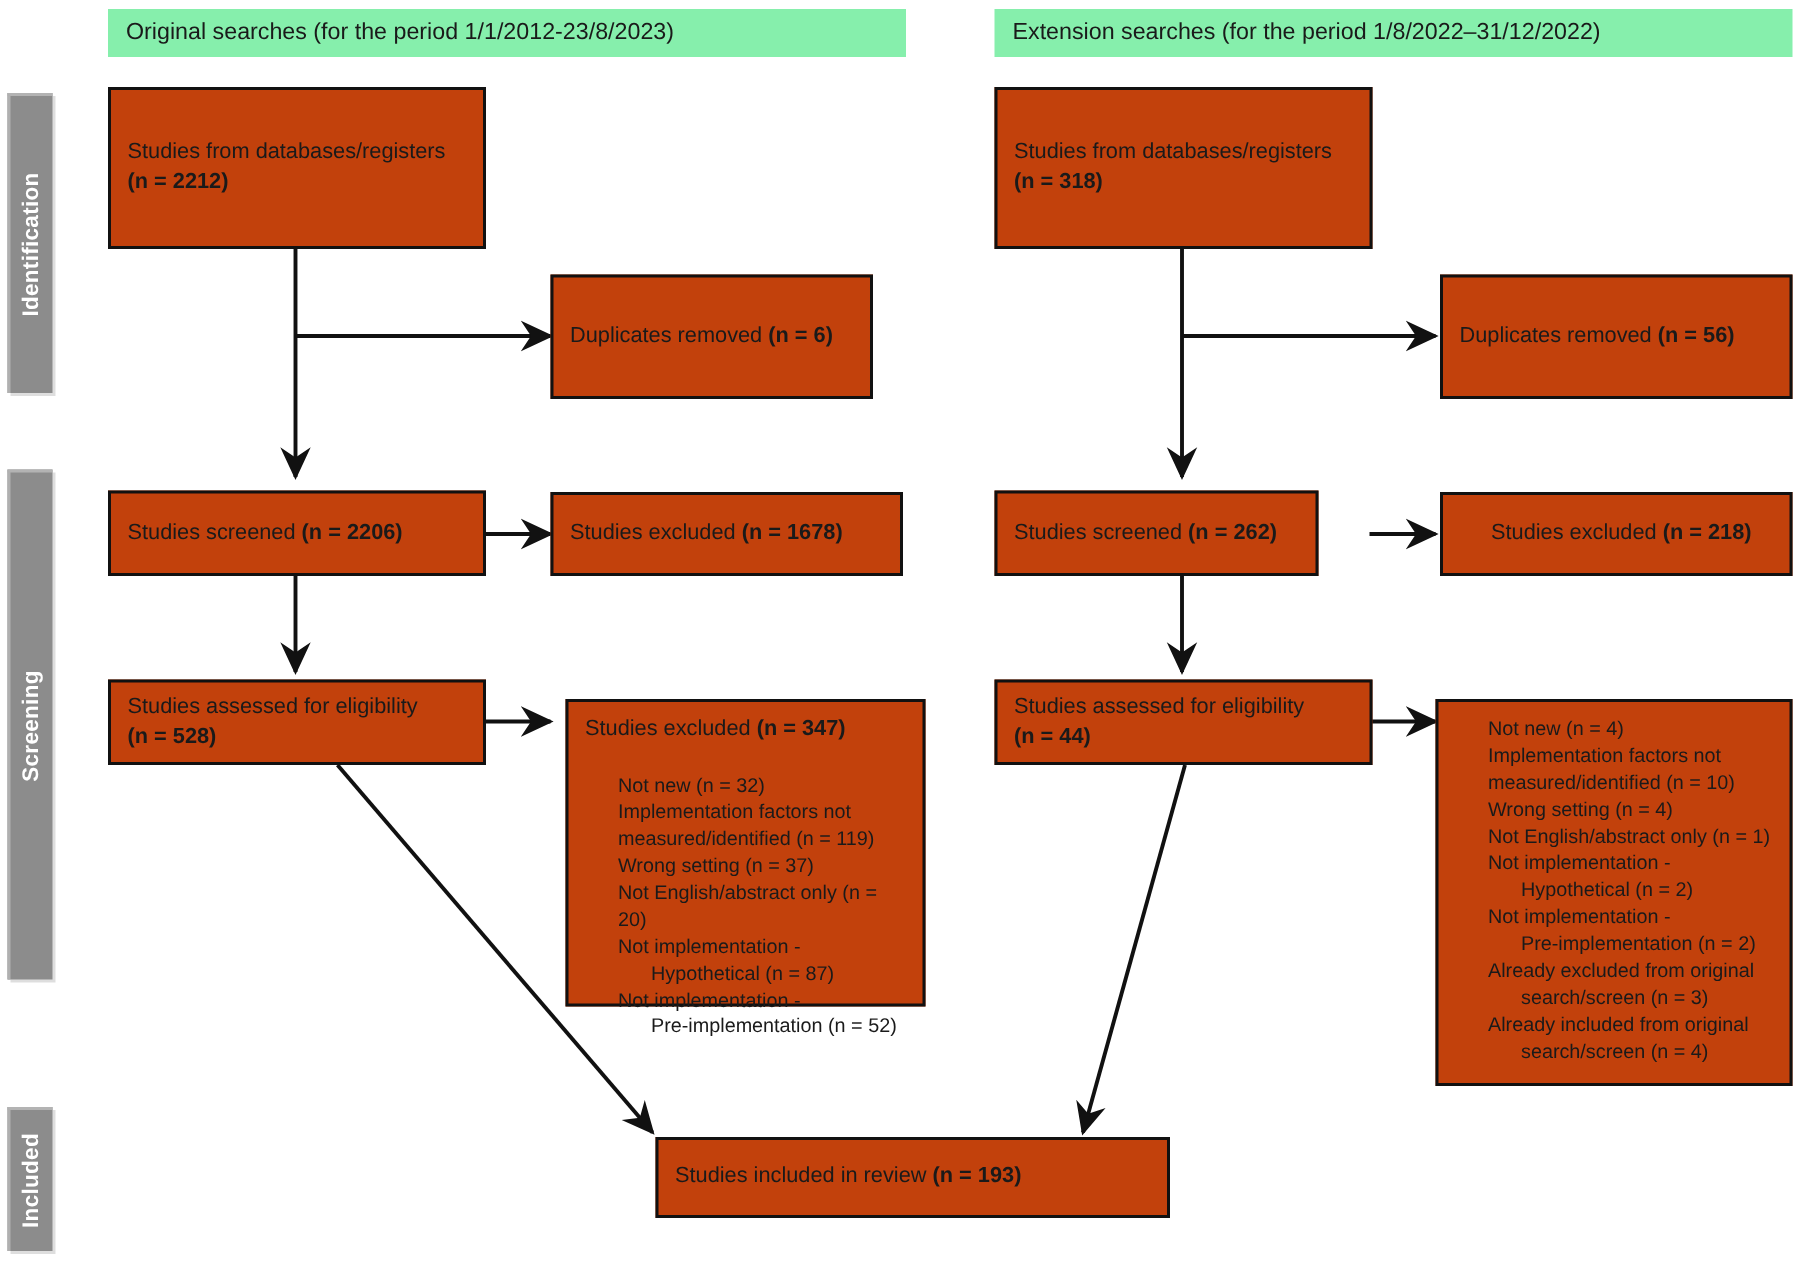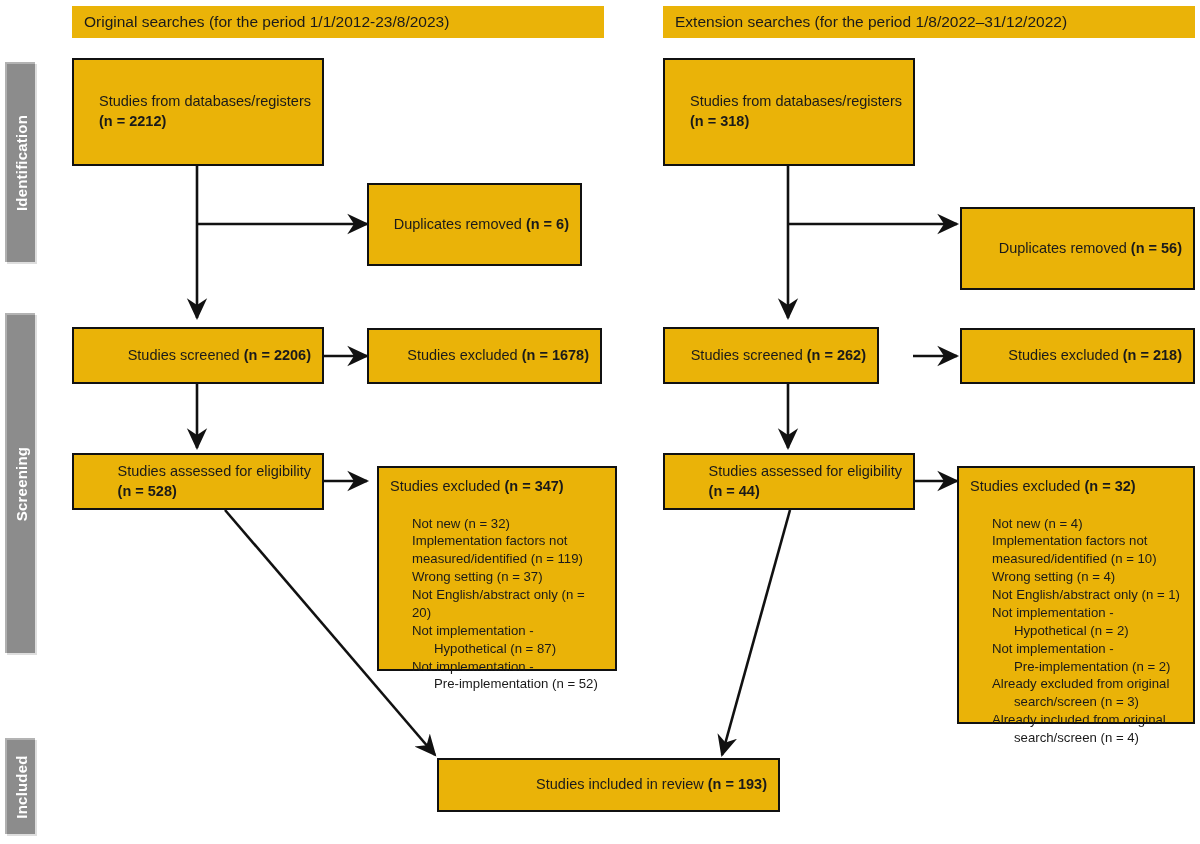--- a/index.html
+++ b/index.html
@@ -36,42 +36,41 @@
     white-space: nowrap;
     color: #ffffff;
     font-weight: bold;
     font-size: 15px;
     letter-spacing: 0.2px;
   }
 
   
   .col-header {
     position: absolute;
-    background: #eab308;
+    background: #86efac;
     display: flex;
     align-items: center;
     box-sizing: border-box;
     padding-left: 12px;
     font-size: 15.5px;
     color: #1a1a1a;
   }
 
   
   .box {
     position: absolute;
-    background: #eab308;
+    background: #c2410c;
     border: 2.5px solid #111111;
     box-sizing: border-box;
     display: flex;
     align-items: center;
     font-size: 14.5px;
     line-height: 1.35;
     padding: 6px 11px;
     color: #1a1a1a;
-    justify-content: flex-end;
   }
   .box.top-align {
     align-items: flex-start;
     padding-top: 9px;
   }
   .box b { font-weight: bold; }
   .box .line { display: block; }
 
   .excl-title { font-size: 14.5px; display: block; margin-bottom: 18px; }
   .excl-list { margin: 0; padding: 0; list-style: none; }
@@ -192,21 +191,21 @@
     </span>
   </div>
 
   <div class="box" style="left:663px; top:58px; width:252px; height:108px;">
     <span>
       <span class="line">Studies from databases/registers</span>
       <b class="line">(n = 318)</b>
     </span>
   </div>
 
-  <div class="box" style="left:960px; top:183px; width:235px; height:83px;margin-top:24px;">
+  <div class="box" style="left:960px; top:183px; width:235px; height:83px;">
     <span>
       <span>Duplicates removed </span><b>(n = 56)</b>
     </span>
   </div>
 
   <div class="box" style="left:663px; top:327px; width:216px; height:57px;">
     <span>
       <span>Studies screened </span><b>(n = 262)</b>
     </span>
   </div>
@@ -219,21 +218,20 @@
 
   <div class="box" style="left:663px; top:453px; width:252px; height:57px;">
     <span>
       <span class="line">Studies assessed for eligibility</span>
       <b class="line">(n = 44)</b>
     </span>
   </div>
 
   <div class="box top-align" style="left:957px; top:466px; width:238px; height:258px;">
     <span style="width:100%;">
-      <span class="excl-title"><span>Studies excluded </span><b>(n = 32)</b></span>
       <ul class="excl-list">
           <li>Not new (n = 4)</li>
           <li>Implementation factors not</li>
           <li>measured/identified (n = 10)</li>
           <li>Wrong setting (n = 4)</li>
           <li>Not English/abstract only (n = 1)</li>
           <li>Not implementation -</li>
           <li class="cont">Hypothetical (n = 2)</li>
           <li>Not implementation -</li>
           <li class="cont">Pre-implementation (n = 2)</li>

